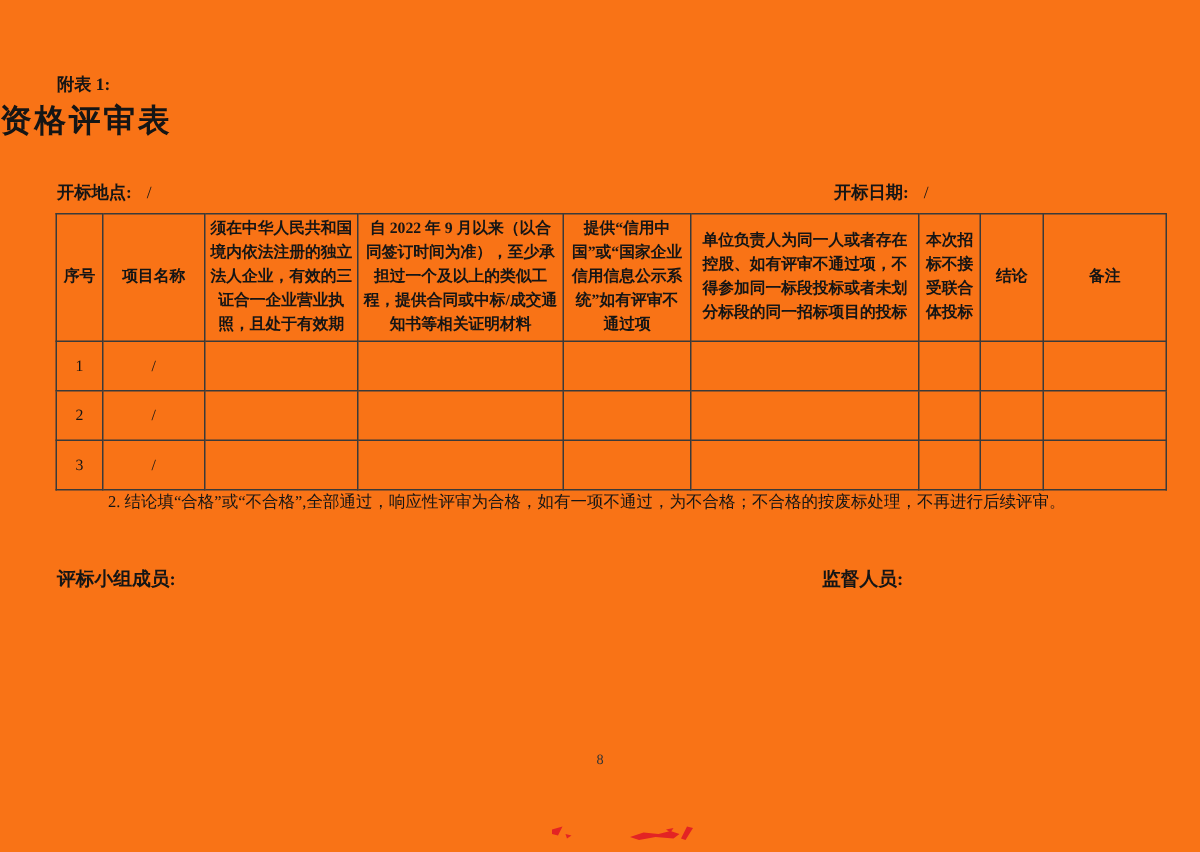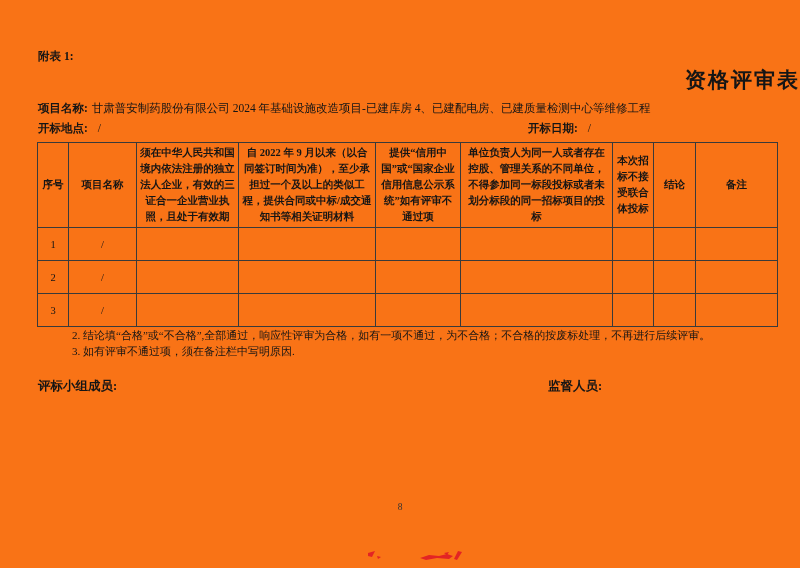--- a/index.html
+++ b/index.html
@@ -10,32 +10,32 @@
     color: #151515;
     position: relative;
     overflow: hidden;
   }
   .sheet { position: relative; width: 800px; height: 568px; background: #f97316; }
 
   .appendix { position: absolute; left: 38px; top: 49px; font-size: 11.5px; font-weight: bold; }
 
   .doc-title {
     position: absolute; left: 0; top: 66px; width: 800px;
-    text-align: right; font-size: 21px; font-weight: bold; letter-spacing: 2px;
+    text-align: left; font-size: 21px; font-weight: bold; letter-spacing: 2px;
   }
 
   .project-line {
     position: absolute; left: 38px; top: 101px; width: 756px;
     font-size: 11.5px; white-space: nowrap;
   }
   .project-line .lbl { font-weight: bold; margin-right: 4px; }
 
   .bid-line { position: absolute; left: 0; top: 121px; width: 800px; font-size: 11.5px; }
   .bid-loc { position: absolute; left: 38px; }
-  .bid-date { position: absolute; left: 528px; }
+  .bid-date { position: absolute; left: 556px; }
   .bid-line .lbl { font-weight: bold; }
   .bid-line .val { margin-left: 10px; }
 
   table.review {
     position: absolute; left: 37px; top: 142px;
     width: 740px; table-layout: fixed; border-collapse: collapse;
   }
   table.review, table.review td, table.review th {
     border: 1px solid #3a3a3a;
   }
@@ -65,23 +65,20 @@
 </style>
 </head>
 <body>
 
 <div class="sheet">
 
   <div class="appendix">附表 1:</div>
 
   <div class="doc-title">资格评审表</div>
 
-  <div class="project-line">
-    <span class="lbl">项目名称:</span><span>甘肃普安制药股份有限公司 2024 年基础设施改造项目-已建库房 4、已建配电房、已建质量检测中心等维修工程</span>
-  </div>
 
   <div class="bid-line">
     <span class="bid-loc">
       <span class="lbl">开标地点:</span><span class="val">/</span>
     </span>
     <span class="bid-date">
       <span class="lbl">开标日期:</span><span class="val">/</span>
     </span>
   </div>
 
@@ -97,21 +94,21 @@
         <col style="width:42px">
         <col style="width:82px">
     </colgroup>
     <tbody>
         <tr>
       <th>序号</th>
       <th>项目名称</th>
       <th>须在中华人民共和国境内依法注册的独立法人企业，有效的三证合一企业营业执照，且处于有效期</th>
       <th>自 2022 年 9 月以来（以合同签订时间为准），至少承担过一个及以上的类似工程，提供合同或中标/成交通知书等相关证明材料</th>
       <th>提供“信用中国”或“国家企业信用信息公示系统”如有评审不通过项</th>
-      <th>单位负责人为同一人或者存在控股、管理关系的不同单位，不得参加同一标段投标或者未划分标段的同一招标项目的投标</th>
+      <th>单位负责人为同一人或者存在控股、如有评审不通过项，不得参加同一标段投标或者未划分标段的同一招标项目的投标</th>
       <th>本次招标不接受联合体投标</th>
       <th>结论</th>
       <th>备注</th>
     </tr>
     <tr>
       <td>1</td>
       <td>/</td>
       <td></td>
       <td></td>
       <td></td>
@@ -142,23 +139,20 @@
       <td></td>
       <td></td>
     </tr>
   </tbody>
     </table>
 
   <div class="notes">
     <div class="row indent">
       <span>2. 结论填“合格”或“不合格”,全部通过，响应性评审为合格，如有一项不通过，为不合格；不合格的按废标处理，不再进行后续评审。</span>
     </div>
-    <div class="row indent">
-      <span>3. 如有评审不通过项，须在备注栏中写明原因.</span>
-    </div>
   </div>
 
   <div class="sig-line">
     <span class="sig-committee">评标小组成员:</span>
     <span class="sig-supervisor">监督人员:</span>
   </div>
 
   <div class="page-num">8</div>
 
   <svg class="stamp-frag" viewBox="0 0 130 14" xmlns="http://www.w3.org/2000/svg">

